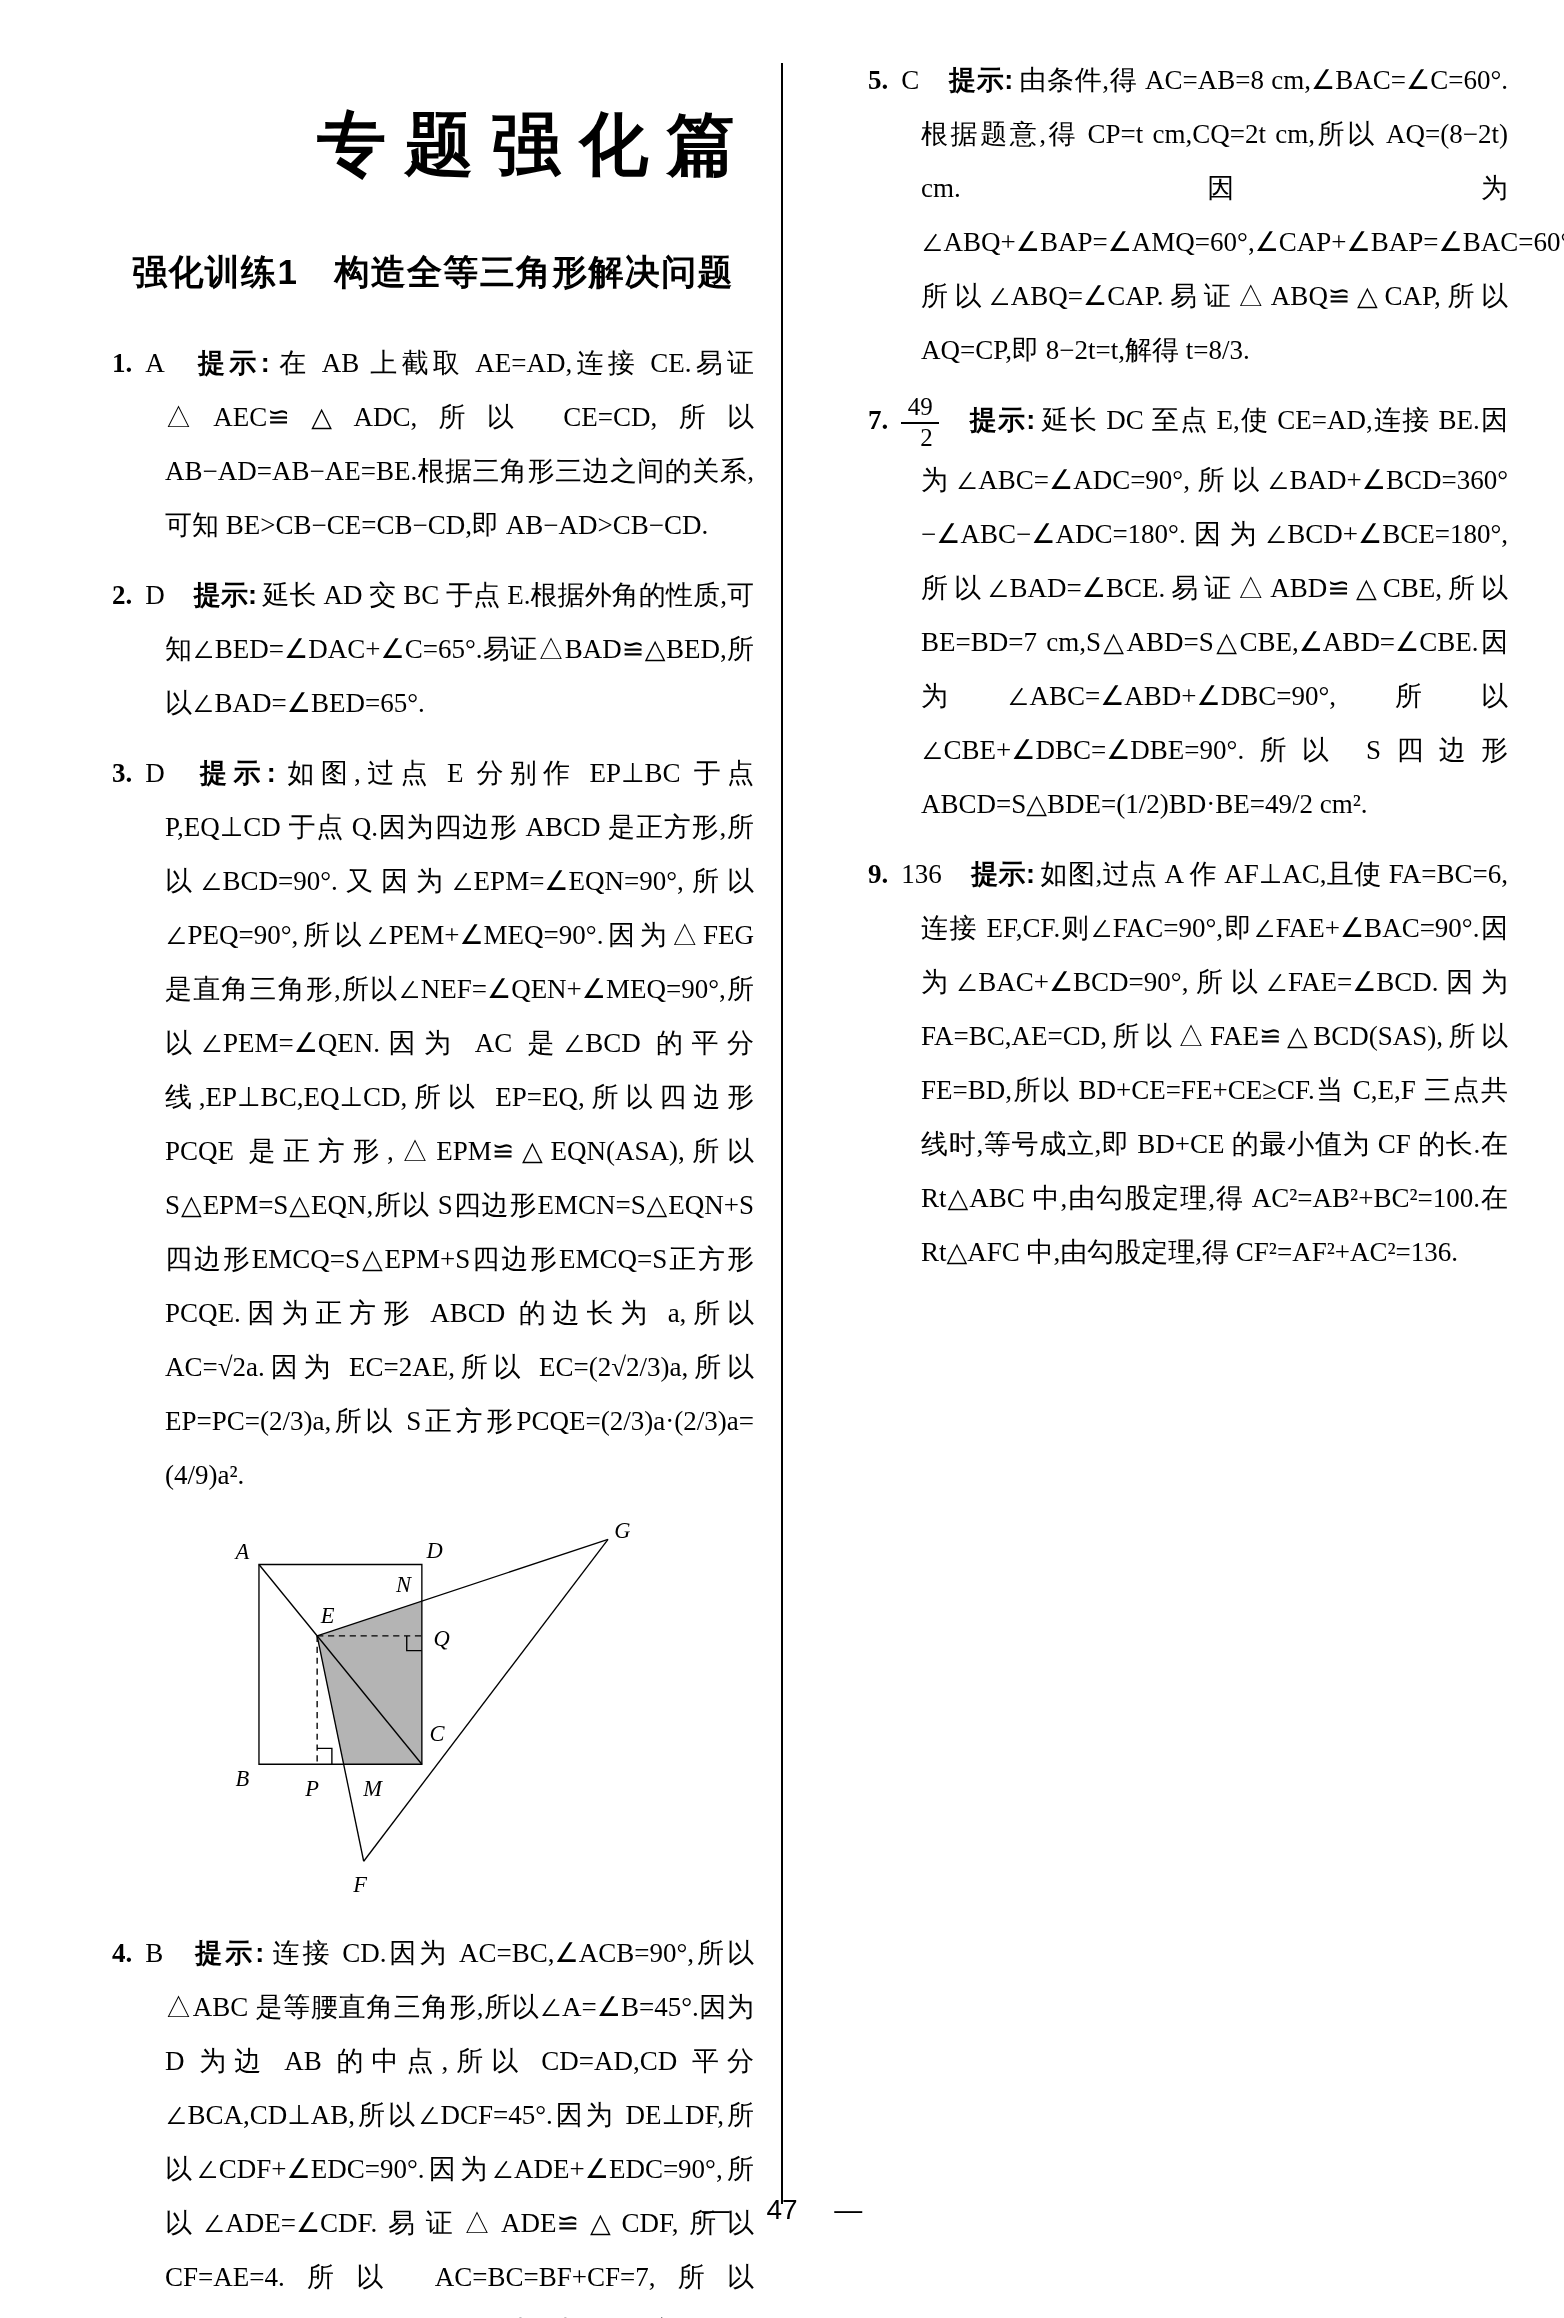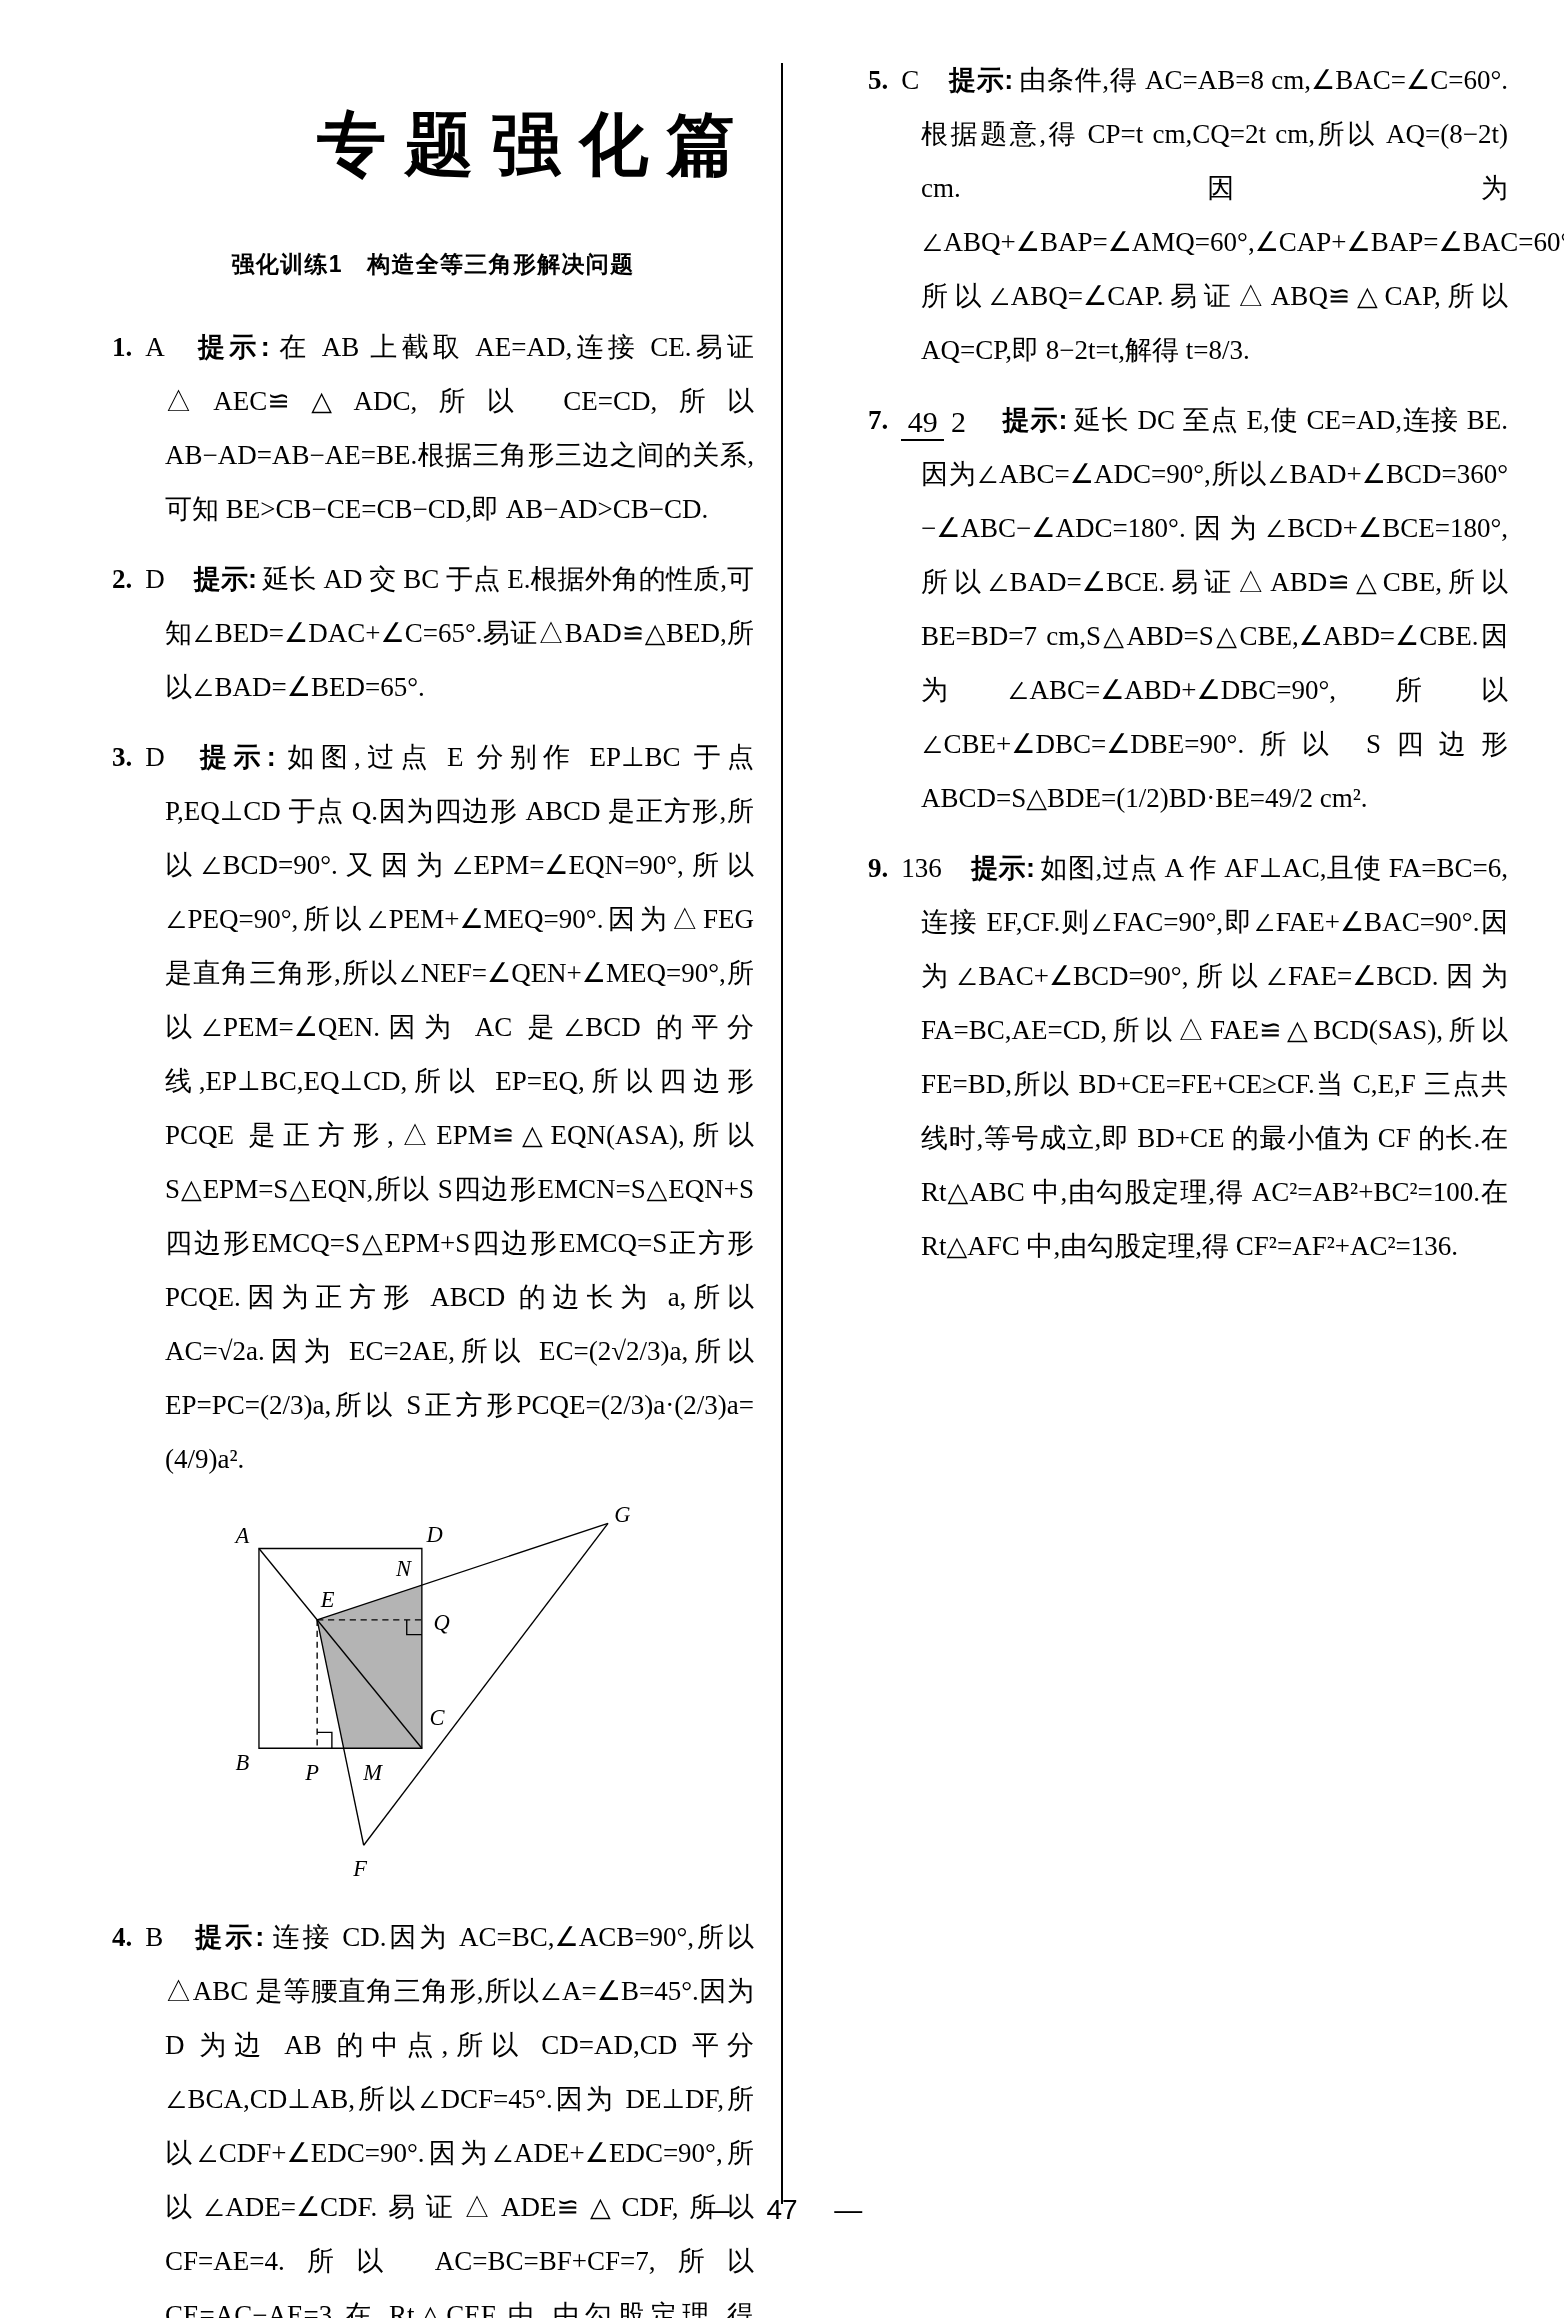--- a/index.html
+++ b/index.html
@@ -26,21 +26,21 @@
     font-weight:900;
     font-size:69px;
     letter-spacing:18.4px;
     margin-top:40px;
     margin-left:-18.4px;
   }
   .subtitle {
     text-align:center;
     font-family:"Liberation Sans", sans-serif;
     font-weight:700;
-    font-size:23px;
+    font-size:35px;
     letter-spacing:1.3px;
     margin-top:58px;
     margin-bottom:40px;
   }
 
   .item {
     font-size:27px;
     line-height:2.0;
     text-align:justify;
     padding-left:53px;
@@ -58,25 +58,25 @@
   }
   .hint {
     font-family:"Liberation Sans", sans-serif;
     font-weight:700;
     margin-right:5.3px;
   }
   .body { }
 
   .frac {
     display:inline-flex;
-    flex-direction:row;
+    flex-direction:column;
     vertical-align:middle;
     text-align:right;
     line-height:1.15;
-    font-size:30px;
+    font-size:25px;
     text-indent:0;
   }
   .frac .fnum { border-bottom:2px solid #000; padding:0 6.6px; }
   .frac .fden { padding:0 6.6px; }
 
   .figure {
     width:415px;
     margin:9.2px auto 24px auto;
     text-indent:0;
   }

